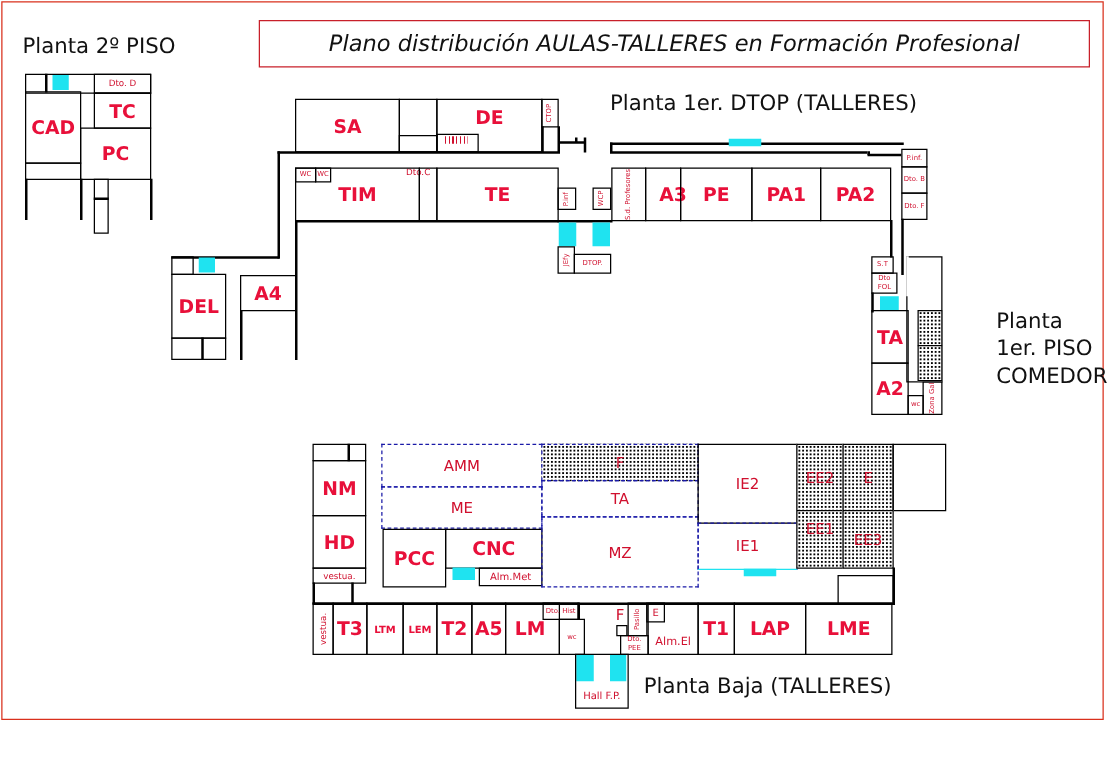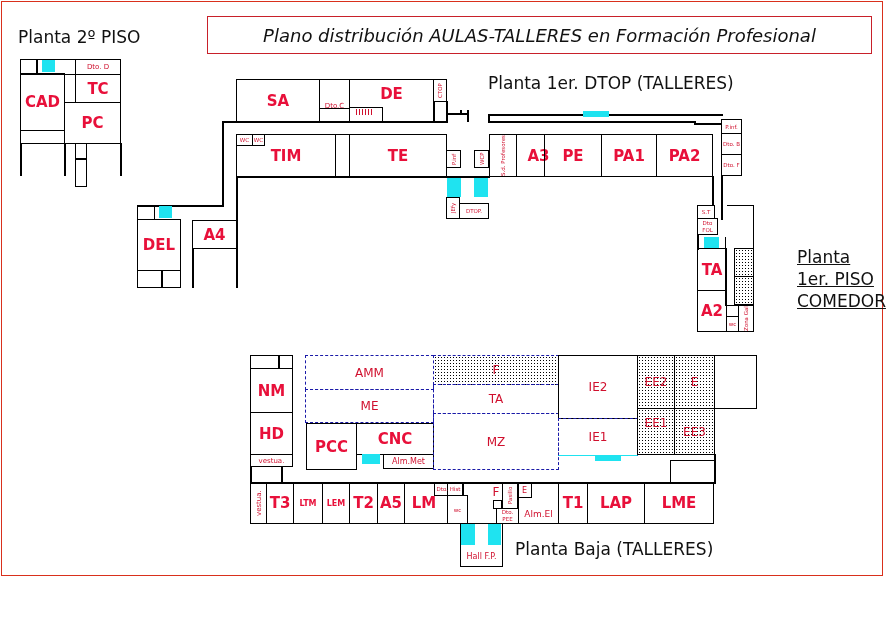--- a/index.html
+++ b/index.html
@@ -49,21 +49,21 @@
   <div class="line" style="left:75px;top:158px;width:12px;height:1.5px;"></div>
 </div>
 
 <div class="plant-label" style="left:488px;top:72px;">Planta 1er. DTOP (TALLERES)</div>
 <div>
 
   <div class="r" style="left:236px;top:79px;width:84px;height:43px;"></div>
   <div class="lbl big" style="left:236px;top:79px;width:84px;height:43px;">SA</div>
   <div class="r" style="left:319px;top:79px;width:31px;height:43px;"></div>
   <div class="r" style="left:319px;top:108px;width:31px;height:14px;"></div>
-  <div class="lbl sm" style="left:319px;top:92px;width:31px;height:28px;">Dto.C</div>
+  <div class="lbl sm" style="left:319px;top:124px;width:31px;height:28px;">Dto.C</div>
   <div class="r" style="left:349px;top:79px;width:85px;height:43px;"></div>
   <div class="lbl big" style="left:349px;top:79px;width:85px;height:30px;">DE</div>
   <div class="hatch" style="left:356px;top:109px;width:18px;height:6px;"></div>
   <div class="r" style="left:349px;top:107px;width:34px;height:15px;"></div>
   <div class="r" style="left:433px;top:79px;width:14px;height:23px;"></div>
   <div class="lbl xs vert" style="left:433px;top:79px;width:14px;height:23px;">CTOP</div>
   <div class="line" style="left:433px;top:101px;width:1.5px;height:21px;"></div>
   <div class="line" style="left:446px;top:101px;width:1.5px;height:21px;"></div>
 
   <div class="line" style="left:222px;top:121px;width:226px;height:1.5px;"></div>
@@ -128,21 +128,21 @@
   <div class="stair" style="left:159px;top:206px;width:13px;height:12px;"></div>
   <div class="r" style="left:137px;top:219px;width:44px;height:52px;"></div>
   <div class="lbl big" style="left:137px;top:219px;width:44px;height:52px;">DEL</div>
   <div class="r" style="left:137px;top:270px;width:44px;height:18px;"></div>
   <div class="line" style="left:161px;top:270px;width:1.5px;height:18px;"></div>
   <div class="r" style="left:192px;top:220px;width:45px;height:29px;"></div>
   <div class="lbl big" style="left:192px;top:220px;width:45px;height:29px;">A4</div>
   <div class="line" style="left:192px;top:248px;width:1.5px;height:40px;"></div>
 </div>
 
-<div class="plant-label" style="left:797px;top:246px;line-height:22px;text-decoration:underline;">
+<div class="plant-label" style="left:797px;top:246px;line-height:22px;">
   <div>Planta</div>
   <div>1er. PISO</div>
   <div>COMEDOR</div>
 </div>
 <div>
   <div class="r" style="left:697px;top:205px;width:18px;height:14px;"></div>
   <div class="lbl xs" style="left:697px;top:205px;width:18px;height:14px;">S.T</div>
   <div class="r" style="left:697px;top:218px;width:21px;height:17px;"></div>
   <div class="lbl xs" style="left:697px;top:218px;width:21px;height:17px;white-space:normal;text-align:center;line-height:7px;">Dto FOL</div>
   <div class="stair" style="left:704px;top:237px;width:15px;height:11px;"></div>

